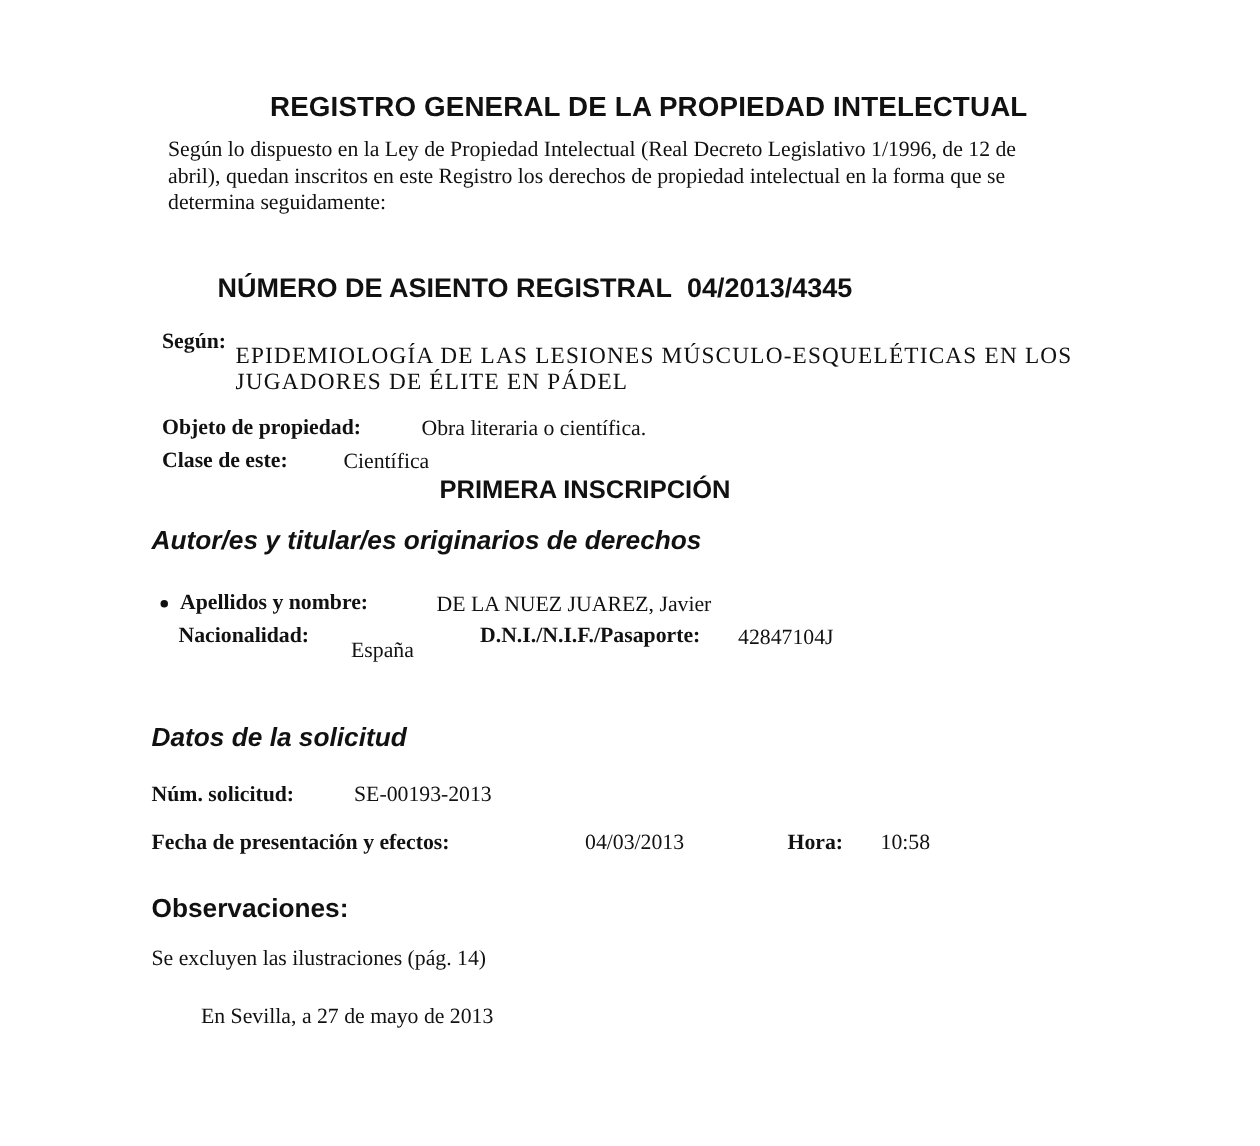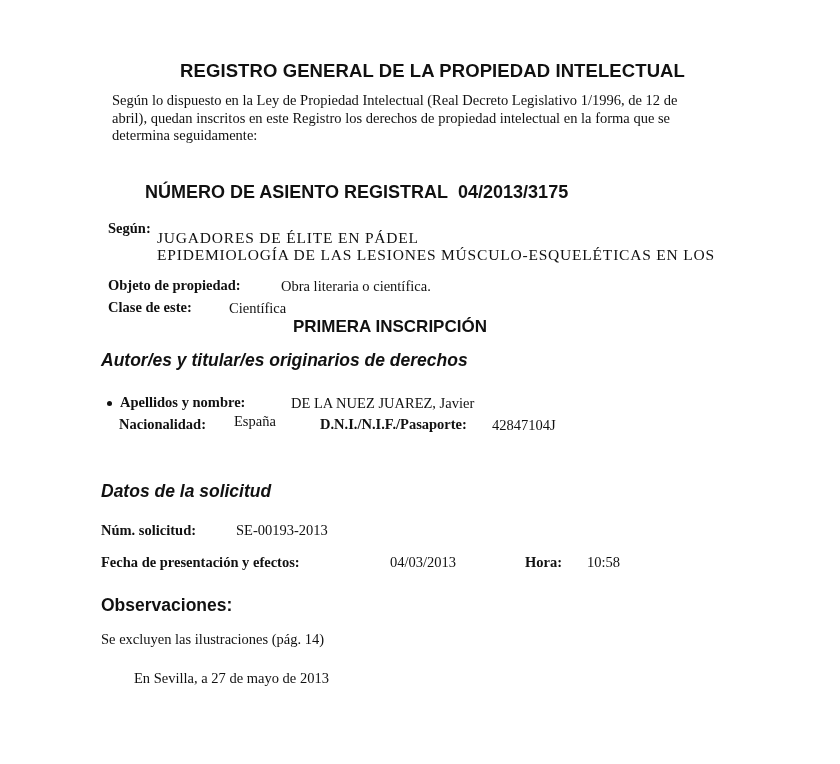--- a/index.html
+++ b/index.html
@@ -21,47 +21,47 @@
 </head>
 <body>
 
 <div>
 
   <div class="abs sans h-main" style="left:157px; top:60px;margin-left:23px;">REGISTRO GENERAL DE LA PROPIEDAD INTELECTUAL</div>
 
   <div class="abs serif intro" style="left:112px; top:92px;">Según lo dispuesto en la Ley de Propiedad Intelectual (Real Decreto Legislativo 1/1996, de 12 de abril), quedan inscritos en este Registro los derechos de propiedad intelectual en la forma que se determina seguidamente:</div>
 
   <div class="abs sans asiento" style="left:145px; top:182px;">
-    <span>NÚMERO DE ASIENTO REGISTRAL</span>&nbsp;&nbsp;<span>04/2013/3175</span>
+    <span>NÚMERO DE ASIENTO REGISTRAL</span>&nbsp;&nbsp;<span>04/2013/4345</span>
   </div>
 
   <div class="abs serif lbl" style="left:108px; top:220px;">Según:</div>
   <div class="abs serif titulo-val" style="left:157px; top:229px;">
+    <div>EPIDEMIOLOGÍA DE LAS LESIONES MÚSCULO-ESQUELÉTICAS EN LOS</div>
     <div>JUGADORES DE ÉLITE EN PÁDEL</div>
-    <div>EPIDEMIOLOGÍA DE LAS LESIONES MÚSCULO-ESQUELÉTICAS EN LOS</div>
   </div>
 
   <div class="abs serif lbl" style="left:108px; top:277px;">Objeto de propiedad:</div>
   <div class="abs serif val" style="left:281px; top:278px;">Obra literaria o científica.</div>
 
   <div class="abs serif lbl" style="left:108px; top:299px;">Clase de este:</div>
   <div class="abs serif val" style="left:229px; top:300px;">Científica</div>
 
   <div class="abs sans h-center" style="left:293px; top:317px;">PRIMERA INSCRIPCIÓN</div>
 
   <div class="abs sans h-section-italic" style="left:101px; top:350px;">Autor/es y titular/es originarios de derechos</div>
 
   <div>
     <div class="abs serif lbl" style="left:107px; top:394px;">
       <span class="bullet"></span><span>Apellidos y nombre:</span>
     </div>
     <div class="abs serif val" style="left:291px; top:395px;">DE LA NUEZ JUAREZ, Javier</div>
 
     <div class="abs serif lbl" style="left:119px; top:416px;">Nacionalidad:</div>
-    <div class="abs serif val" style="left:234px; top:413px;text-align:right;">España</div>
+    <div class="abs serif val" style="left:234px; top:426px;text-align:right;">España</div>
 
     <div class="abs serif lbl" style="left:320px; top:416px;">D.N.I./N.I.F./Pasaporte:</div>
     <div class="abs serif val" style="left:492px; top:417px;">42847104J</div>
   </div>
 
   <div class="abs sans h-section-italic" style="left:101px; top:481px;">Datos de la solicitud</div>
 
   <div class="abs serif lbl" style="left:101px; top:522px;">Núm. solicitud:</div>
   <div class="abs serif val" style="left:236px; top:522px;">SE-00193-2013</div>
 

